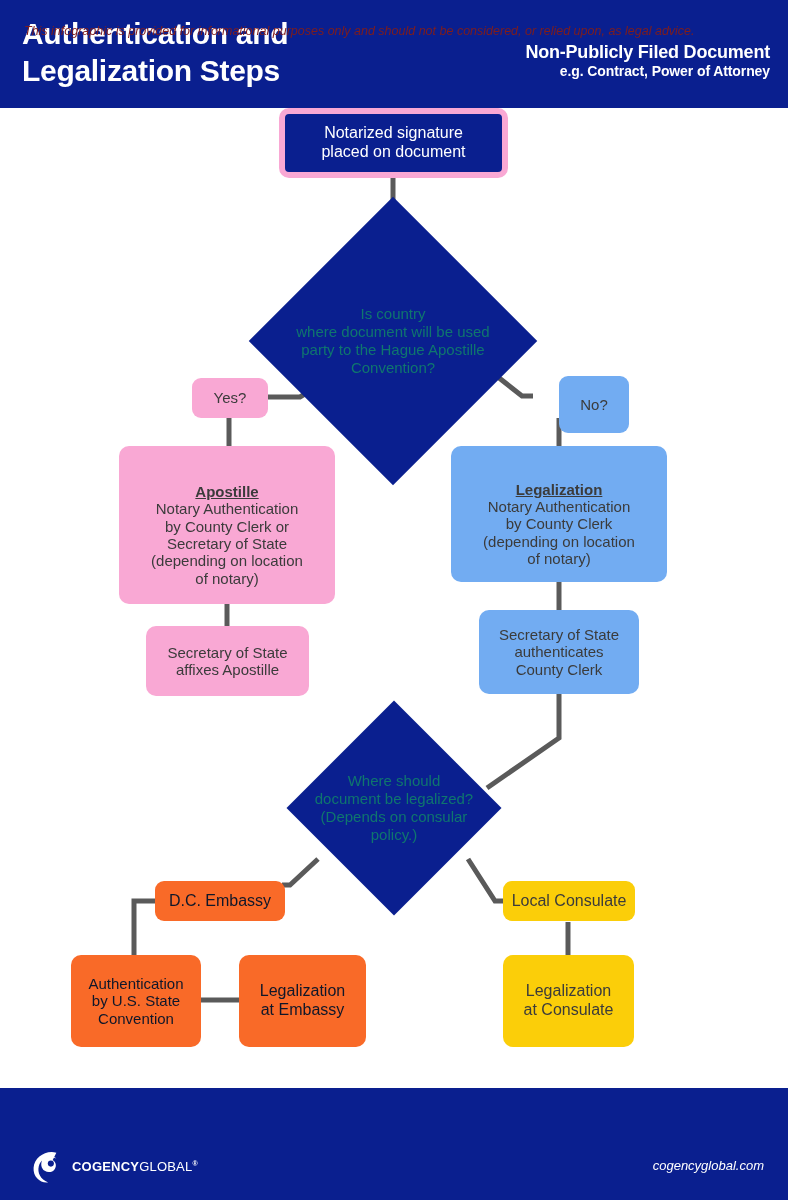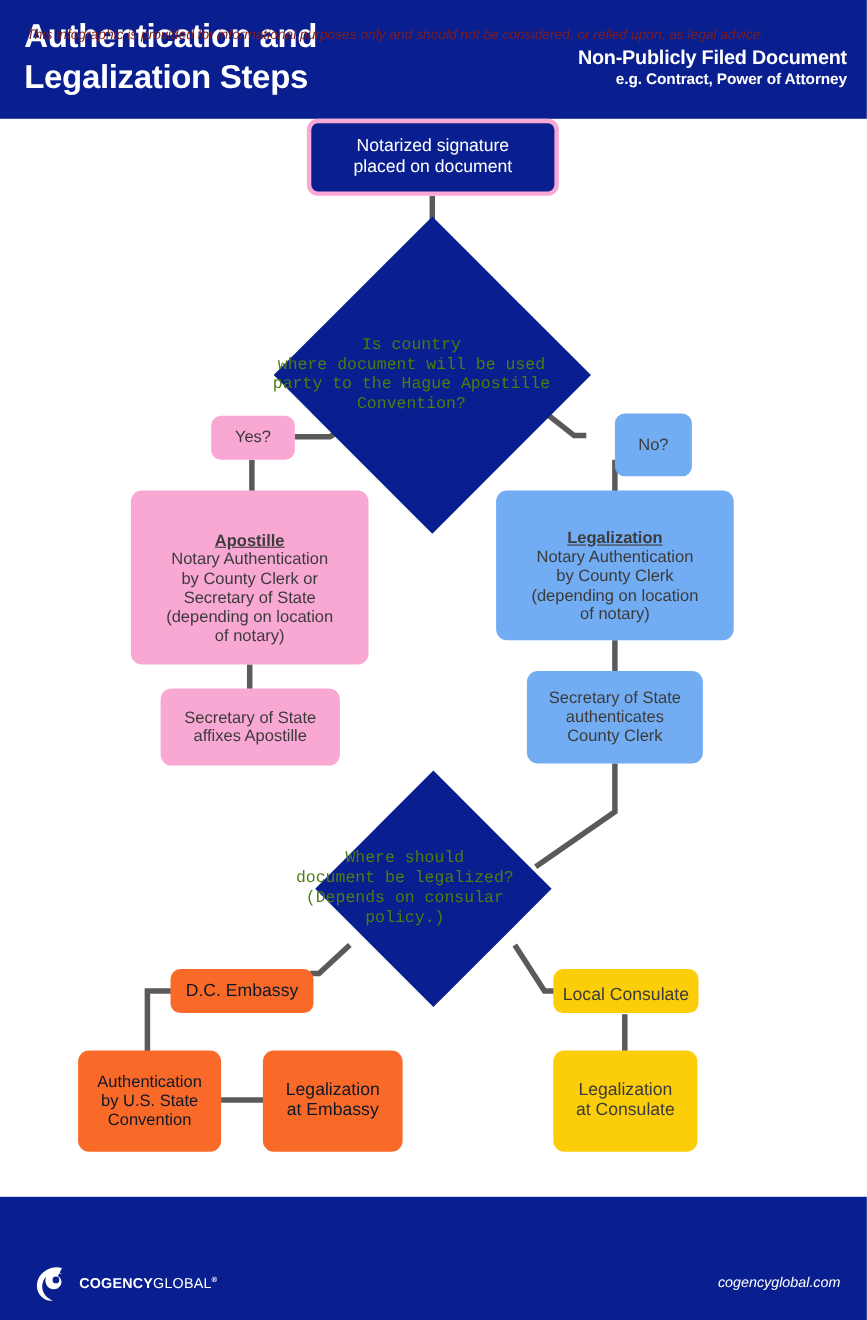--- a/index.html
+++ b/index.html
@@ -50,38 +50,38 @@
 
   
   .node{
     position:absolute;box-sizing:border-box;
     display:flex;align-items:center;justify-content:center;text-align:center;
     border-radius:10px;padding:6px 8px;line-height:1.16;
   }
   .node .inner{width:100%;}
   .ttl{font-weight:bold;text-decoration:underline;display:block;margin-top:20px;}
 
-  .n-navy{background:#0a1f8f;color:#ffffff;border:4px solid #f9a8d4;}
+  .n-navy{background:#0a1f8f;color:#ffffff;border:6px solid #f9a8d4;}
   .n-green{background:#f9a8d4;color:#3b3b3b;}
   .n-lblue{background:#72acf2;color:#3b3b3b;}
   .n-orange{background:#f96a28;color:#0f172a;}
   .n-yellow{background:#fbce09;color:#3b3b3b;}
 
   
   .pill{border-radius:9px;font-size:15px;}
 
   
   .diamond{position:absolute;}
   .diamond .shape{
     position:absolute;inset:0;background:#0a1f8f;
     transform:rotate(45deg);
   }
   .diamond .dtext{
-    position:absolute;inset:0;display:flex;align-items:center;
-    color:#4d7c0f;text-align:center;font-size:15px;line-height:1.2;font-family:Liberation Mono, monospace;
+    position:absolute;inset:0;display:flex;align-items:center;justify-content:center;
+    color:#0f766e;text-align:center;font-size:15px;line-height:1.2;
   }
 </style>
 </head>
 <body>
 
 <div class="canvas">
 
   <div class="header">
     <div class="header-title">
       <div>Authentication and</div>
@@ -196,21 +196,21 @@
         <div>(Depends on consular</div>
         <div>policy.)</div>
       </div>
     </div>
   </div>
 
   <div class="node n-orange pill" style="left:155px;top:881px;width:130px;height:40px;font-size:16px;">
     <span>D.C. Embassy</span>
   </div>
 
-  <div class="node n-yellow pill" style="left:503px;top:881px;width:132px;height:40px;font-size:16px;align-items:flex-end;">
+  <div class="node n-yellow pill" style="left:503px;top:881px;width:132px;height:40px;font-size:16px;">
     <span>Local Consulate</span>
   </div>
 
   <div class="node n-orange" style="left:71px;top:955px;width:130px;height:92px;font-size:15px;">
     <div class="inner">
       <div>Authentication</div>
       <div>by U.S. State</div>
       <div>Convention</div>
     </div>
   </div>

